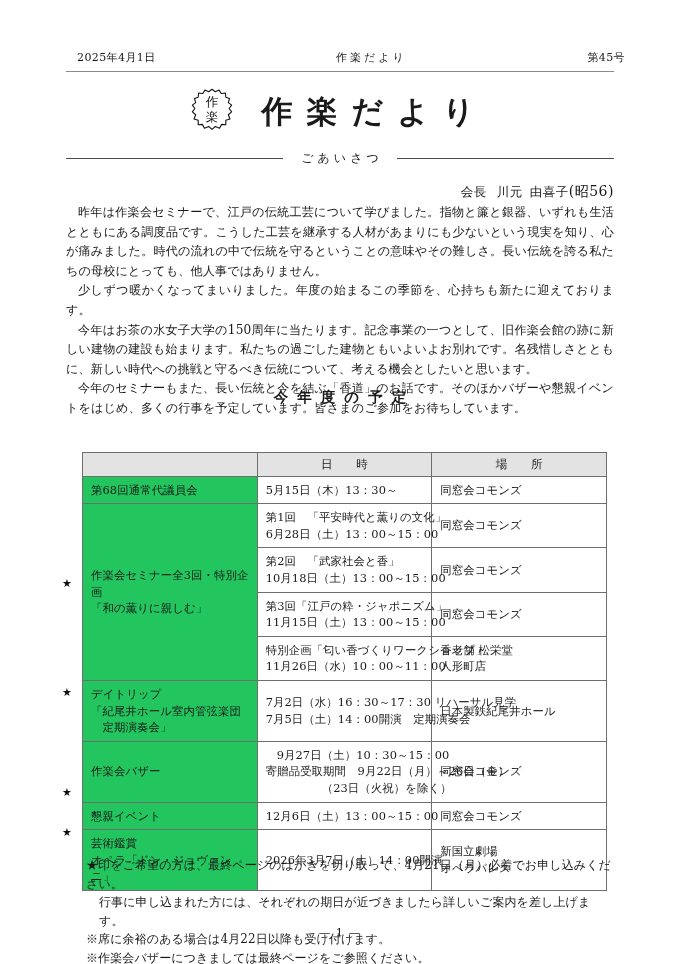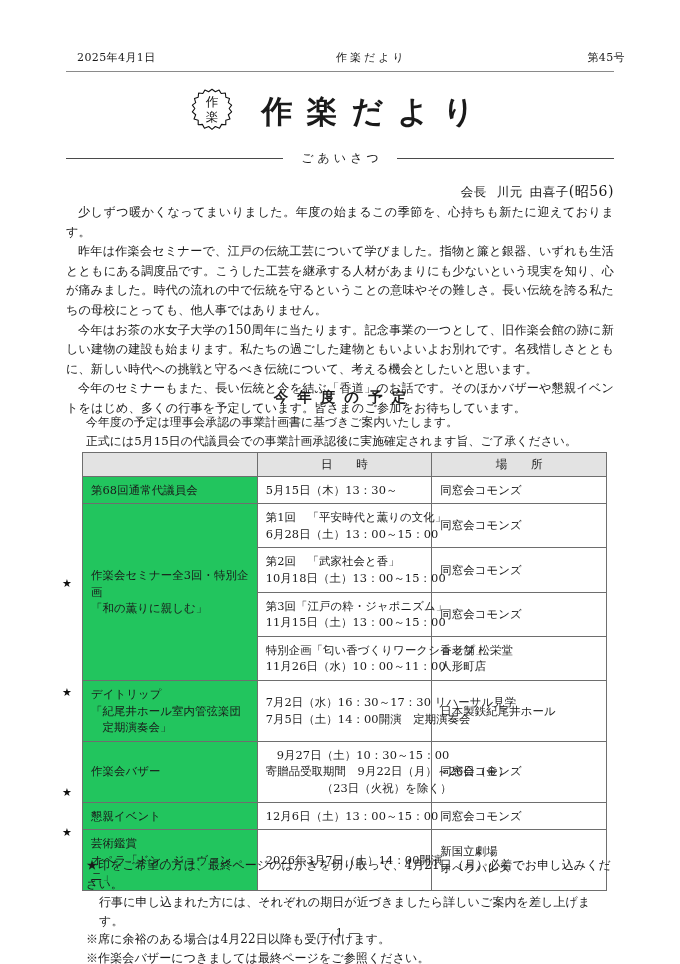--- a/index.html
+++ b/index.html
@@ -253,32 +253,28 @@
     <span class="gd-line"></span>
     <span class="gd-label">ごあいさつ</span>
     <span class="gd-line"></span>
   </div>
 
   <div class="signature">
     <span class="sig-role">会長</span><span class="sig-sur">川元</span><span class="sig-given">由喜子</span><span class="sig-year">(昭56)</span>
   </div>
 
   <div class="body-text">
+    <p>昨年は作楽会セミナーで、江戸の伝統工芸について学びました。指物と簾と銀器、いずれも生活とともにある調度品です。こうした工芸を継承する人材があまりにも少ないという現実を知り、心が痛みました。時代の流れの中で伝統を守るということの意味やその難しさ。長い伝統を誇る私たちの母校にとっても、他人事ではありません。</p>
     <p>少しずつ暖かくなってまいりました。年度の始まるこの季節を、心持ちも新たに迎えております。</p>
-    <p>昨年は作楽会セミナーで、江戸の伝統工芸について学びました。指物と簾と銀器、いずれも生活とともにある調度品です。こうした工芸を継承する人材があまりにも少ないという現実を知り、心が痛みました。時代の流れの中で伝統を守るということの意味やその難しさ。長い伝統を誇る私たちの母校にとっても、他人事ではありません。</p>
     <p>今年はお茶の水女子大学の150周年に当たります。記念事業の一つとして、旧作楽会館の跡に新しい建物の建設も始まります。私たちの過ごした建物ともいよいよお別れです。名残惜しさとともに、新しい時代への挑戦と守るべき伝統について、考える機会としたいと思います。</p>
     <p>今年のセミナーもまた、長い伝統と今を結ぶ「香道」のお話です。そのほかバザーや懇親イベントをはじめ、多くの行事を予定しています。皆さまのご参加をお待ちしています。</p>
   </div>
 
   <div class="section-heading">今年度の予定</div>
 
-  <div class="intro">
-    <div>今年度の予定は理事会承認の事業計画書に基づきご案内いたします。</div>
-    <div>正式には5月15日の代議員会での事業計画承認後に実施確定されます旨、ご了承ください。</div>
-  </div>
 
   <div class="stars">
     <span class="star" style="top:126px;">★</span>
     <span class="star" style="top:235px;">★</span>
     <span class="star" style="top:335px;">★</span>
     <span class="star" style="top:375px;">★</span>
   </div>
 
   <div class="table-wrap">
     <table class="schedule">

